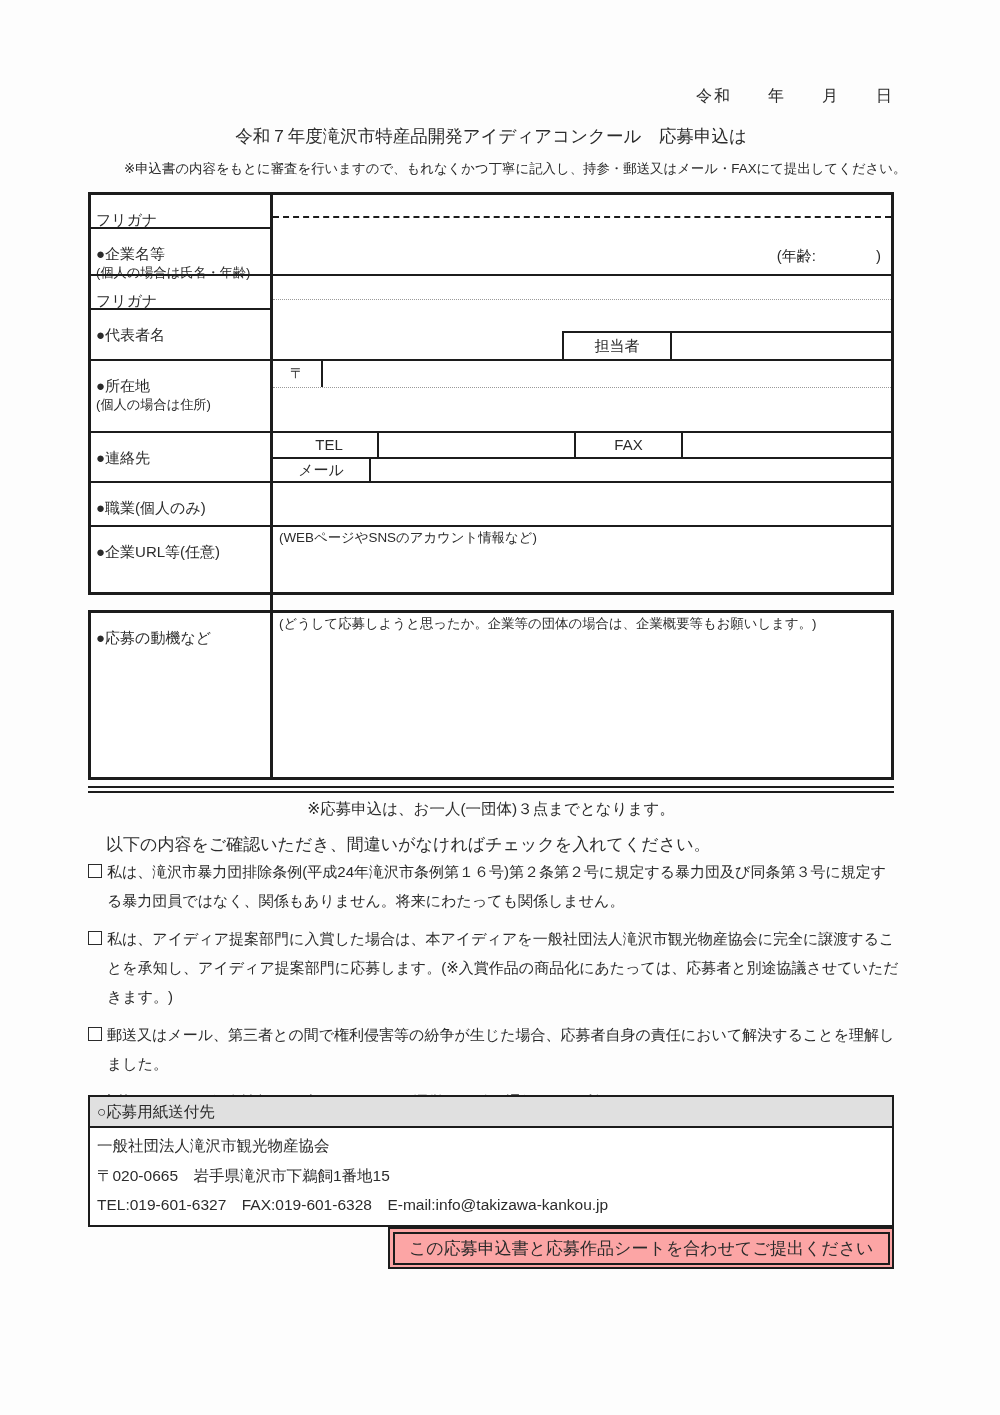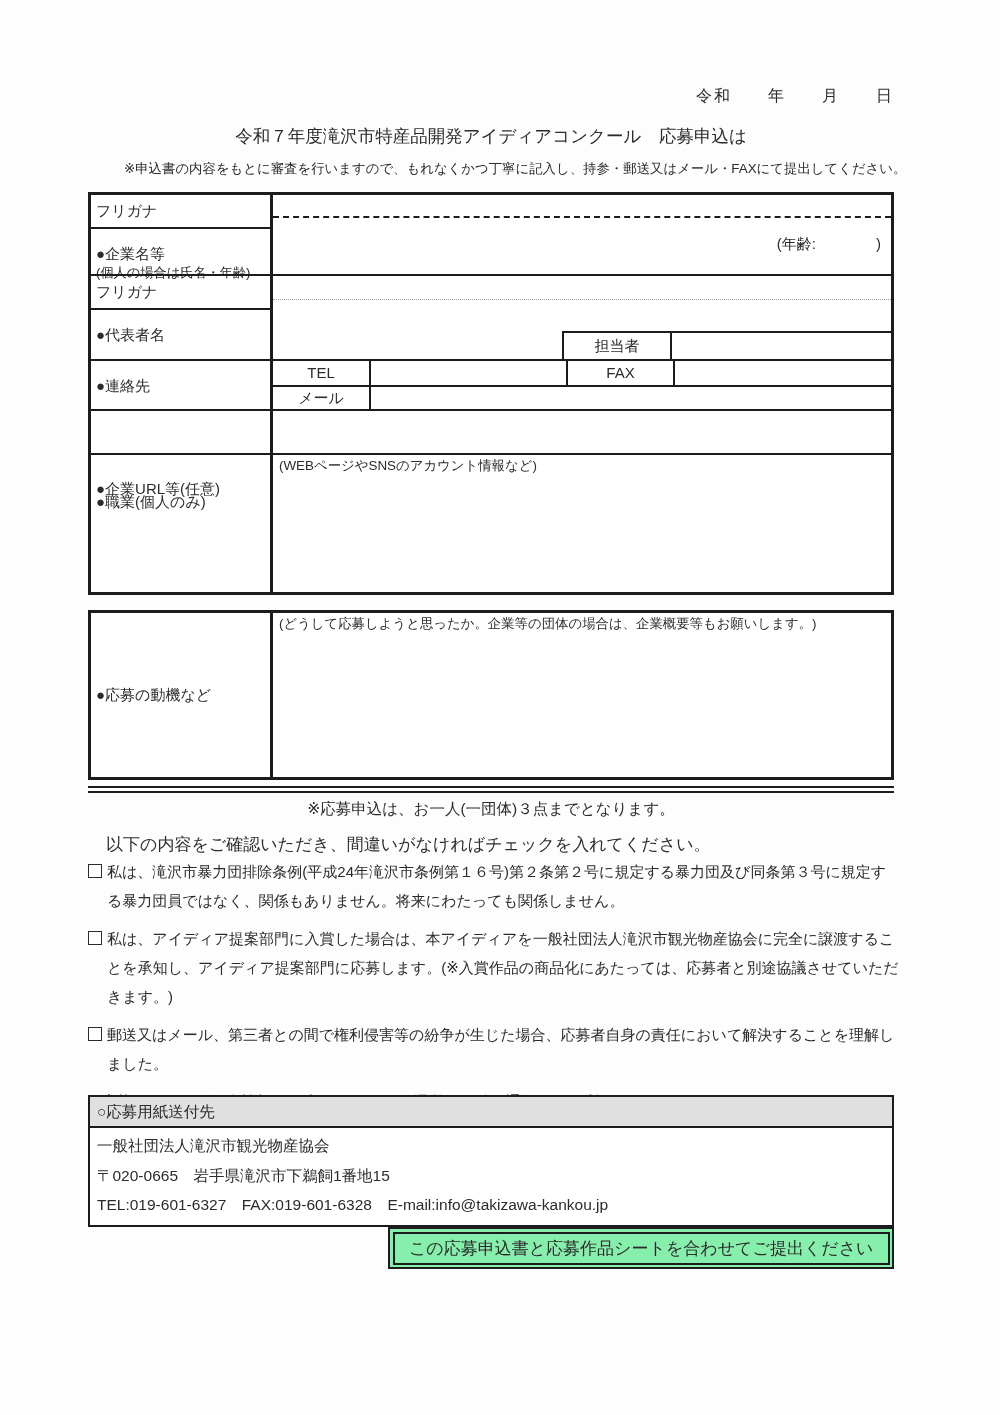--- a/index.html
+++ b/index.html
@@ -34,30 +34,30 @@
   }
   .grp { display:flex; border-top:2px solid #1c1c1c; }
   .grp.first { border-top:none; }
   .lcol {
     width:182px; flex:0 0 182px; border-right:3px solid #1c1c1c;
     display:flex; flex-direction:column;
   }
   .ccol { flex:1; display:flex; flex-direction:column; min-width:0; }
   .lcell {
     padding:16px 5px; font-size:15px; display:flex;
-    flex-direction:column; justify-content:center;
+    flex-direction:column; justify-content:flex-start;
   }
   .lcell .sub { font-size:13.2px; }
   .lsep { border-top:2px solid #1c1c1c; }
   .ccell { position:relative; }
   .dash-bottom { border-bottom:2px dashed #1c1c1c; }
   .dot-bottom  { border-bottom:1px dotted #9a9a9a; }
 
   .age-hint {
-    position:absolute; right:10px; bottom:20px; font-size:15px; white-space:pre;
+    position:absolute; right:10px; bottom:8px; font-size:15px; white-space:pre;
   }
 
   .tanto-box {
     position:absolute; right:0; bottom:0; width:329px; height:28px;
     border-top:2px solid #1c1c1c; border-left:2px solid #1c1c1c;
     display:flex;
   }
   .tanto-label {
     width:108px; flex:0 0 108px; border-right:2px solid #1c1c1c;
     text-align:center; font-size:15px; line-height:25px;
@@ -69,21 +69,21 @@
     width:50px; flex:0 0 50px; border-right:2px solid #1c1c1c;
     text-align:center; font-size:14px; line-height:24px;
   }
 
   .contact-row1 { height:26px; display:flex; border-bottom:2px solid #1c1c1c; }
   .contact-row2 { flex:1; display:flex; }
   .sublabel-cell {
     text-align:center; font-size:15px; line-height:24px;
     border-right:2px solid #1c1c1c;
   }
-  .tel-label { width:98px; flex:0 0 98px; }
+  .tel-label { width:98px; flex:0 0 98px;margin-left:8px; }
   .tel-input { width:197px; flex:0 0 197px; border-right:2px solid #1c1c1c; }
   .fax-label { width:107px; flex:0 0 107px; }
   .fax-input { flex:1; }
   .mail-label { width:98px; flex:0 0 98px; line-height:22px; }
   .mail-input { flex:1; }
 
   .hint-text { font-size:13.4px; padding:2px 6px; }
 
   
   .double-rule {
@@ -113,21 +113,21 @@
   }
   .dest-header {
     background:#e0e0e0; border-bottom:2px solid #1c1c1c;
     font-size:15.5px; line-height:29px; padding:0 7px;
   }
   .dest-body { padding:3px 7px 5px 7px; font-size:15.5px; line-height:29.5px;border-radius:13px; }
 
   
   .callout {
     position:absolute; top:1227px; right:106px;
-    border:2px solid #1c1c1c; padding:2.5px; background:#86efac;
+    border:2px solid #1c1c1c; padding:2.5px; background:#fca5a5;
   }
   .callout-inner {
     border:2px solid #1c1c1c; padding:3px 14px; font-size:17px; white-space:pre;
   }
 </style>
 </head>
 <body>
 
 <div class="page">
 
@@ -168,20 +168,35 @@
         <div class="ccell dot-bottom" style="height:24px;"></div>
         <div class="ccell" style="flex:1;">
           <div class="tanto-box">
             <div class="tanto-label">担当者</div>
             <div class="tanto-input"></div>
           </div>
         </div>
       </div>
     </div>
 
+    <div class="grp" style="height:75px;">
+      <div class="lcol">
+        <div class="lcell" style="flex:1;">
+          <span>●所在地</span>
+          <span class="sub">(個人の場合は住所)</span>
+        </div>
+      </div>
+      <div class="ccol">
+        <div class="postal-row">
+          <div class="postal-cell">〒</div>
+          <div style="flex:1;"></div>
+        </div>
+        <div class="ccell" style="flex:1;"></div>
+      </div>
+    </div>
 
     <div class="grp" style="height:50px;">
       <div class="lcol">
         <div class="lcell" style="flex:1;">
           <span>●連絡先</span>
         </div>
       </div>
       <div class="ccol">
         <div class="contact-row1">
           <div class="sublabel-cell tel-label">TEL</div>

